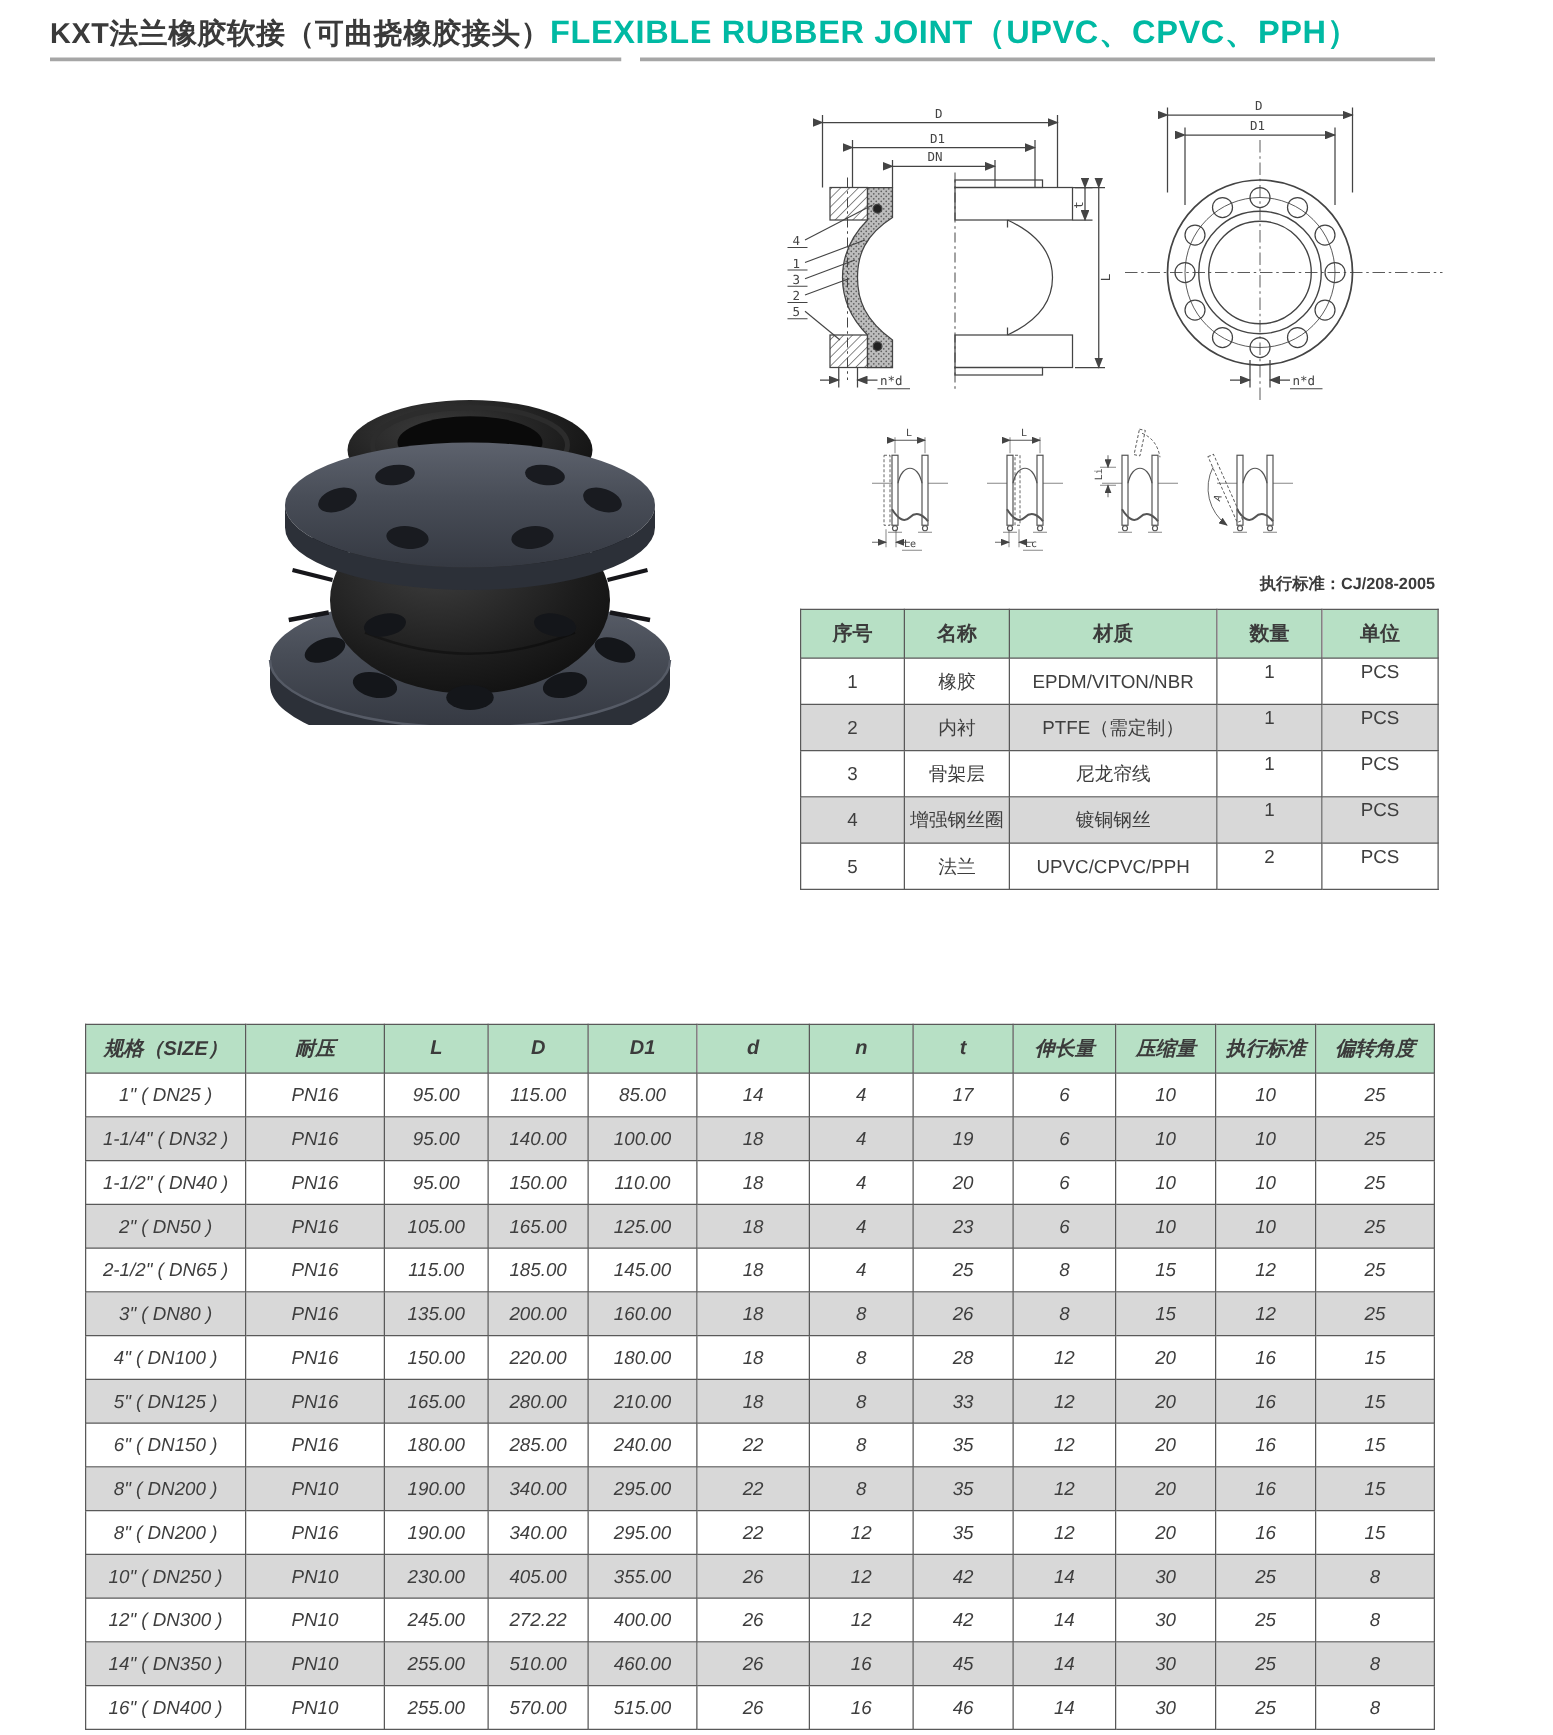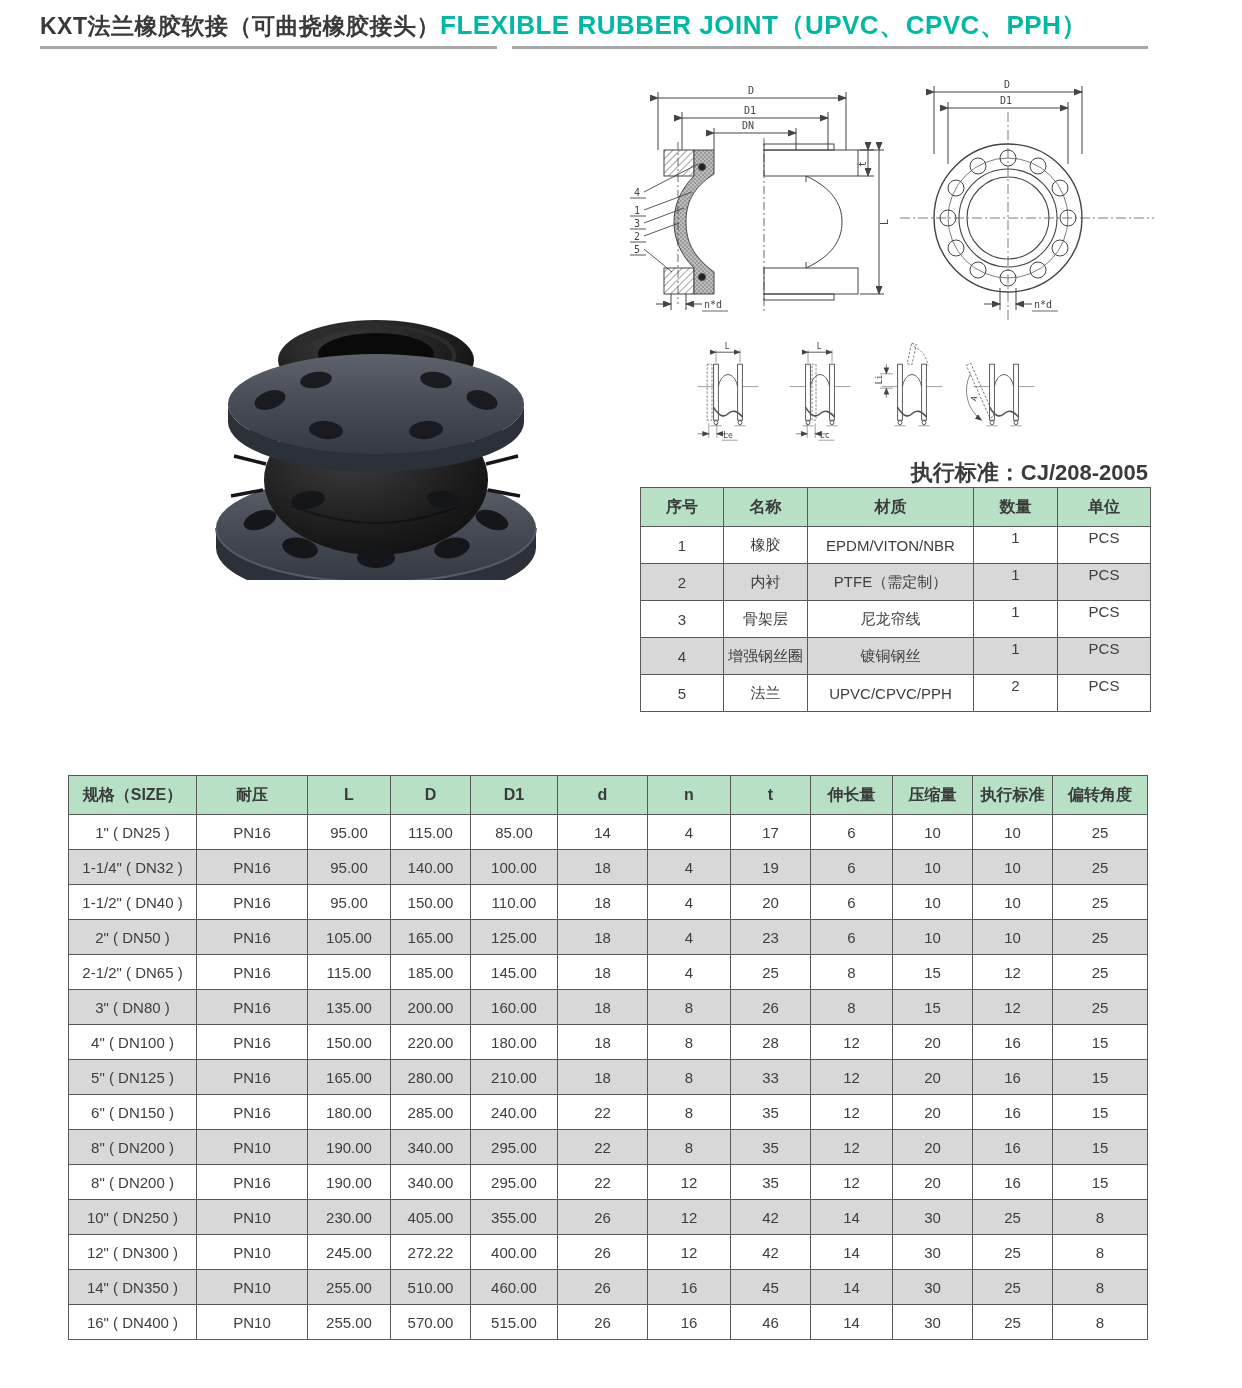--- a/index.html
+++ b/index.html
@@ -13,31 +13,31 @@
   .title-en{font-size:26px;font-weight:600;color:#00b9a3;letter-spacing:.5px;}
   .rule{position:absolute;top:46px;height:3px;background:#a6a6a6;}
   .rule-1{left:40px;width:457px;}
   .rule-2{left:512px;width:636px;}
   
   .photo{position:absolute;left:208px;top:298px;}
   .xsec{position:absolute;left:616px;top:72px;}
   .front{position:absolute;left:896px;top:72px;}
   .diagrams{position:absolute;left:688px;top:340px;display:flex;gap:12px;align-items:flex-start;}
   svg text{font-family:"DejaVu Sans Mono","Liberation Mono",monospace;fill:#444;}
-  .std-note{position:absolute;right:94px;top:458px;font-size:22px;font-weight:600;color:#3b3b3b;}
+  .std-note{position:absolute;right:94px;top:458px;font-size:13px;font-weight:600;color:#3b3b3b;}
   
   table{border-collapse:collapse;table-layout:fixed;}
   th,td{border:1.6px solid #595959;text-align:center;overflow:hidden;padding:0 2px;}
   thead th{background:#b7e0c5;font-weight:600;font-size:16px;color:#3b3b3b;height:38px;}
   tbody td{font-size:15px;color:#3e3e3e;height:34px;background:#ffffff;}
   tbody tr:nth-child(even) td{background:#d8d8d8;}
   .parts-table{position:absolute;left:640px;top:487px;width:510px;}
   .parts-table tbody td{height:34px;}
   .parts-table td:nth-child(4),.parts-table td:nth-child(5){vertical-align:top;padding-top:2px;}
-  .spec-table{position:absolute;left:68px;top:775px;width:1079px;}
+  .spec-table{position:absolute;left:68px;top:819px;width:1079px;font-style:italic;}
 </style>
 </head>
 <body>
 
 <div class="title-row">
   <span class="title-cn">KXT法兰橡胶软接（可曲挠橡胶接头）</span><span class="title-en">FLEXIBLE RUBBER JOINT（UPVC、CPVC、PPH）</span>
 </div>
 <div class="rule rule-1"></div>
 <div class="rule rule-2"></div>
 

